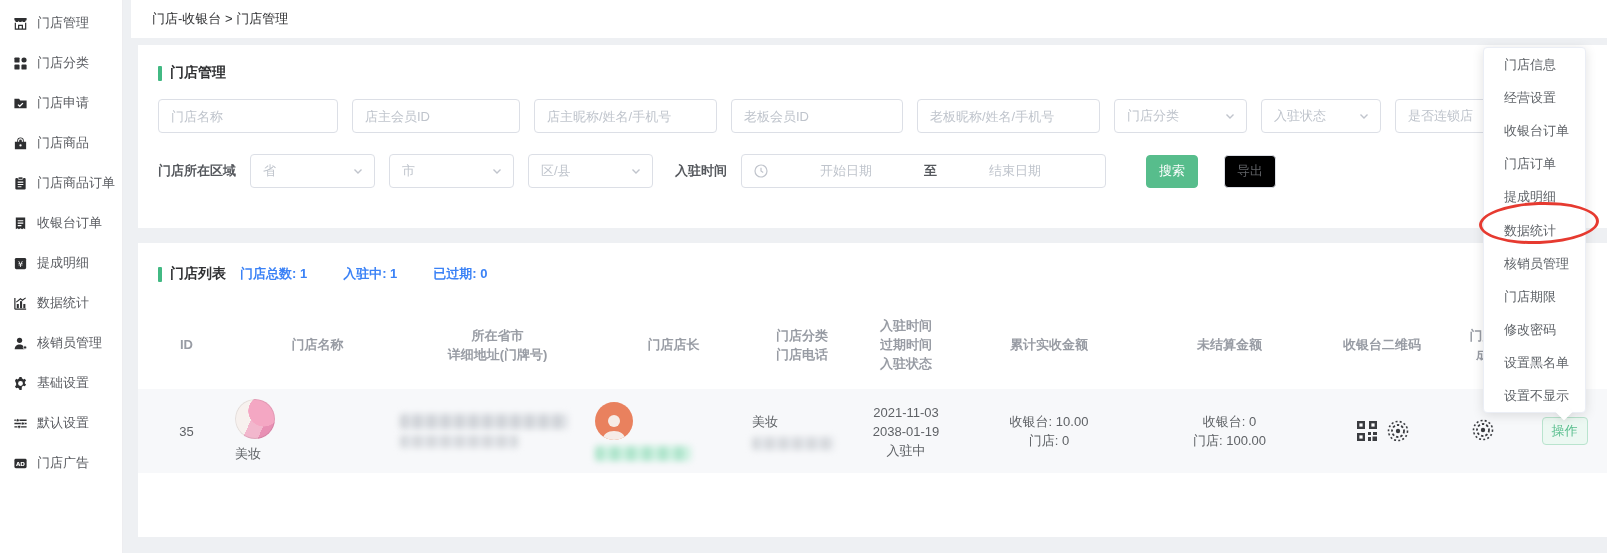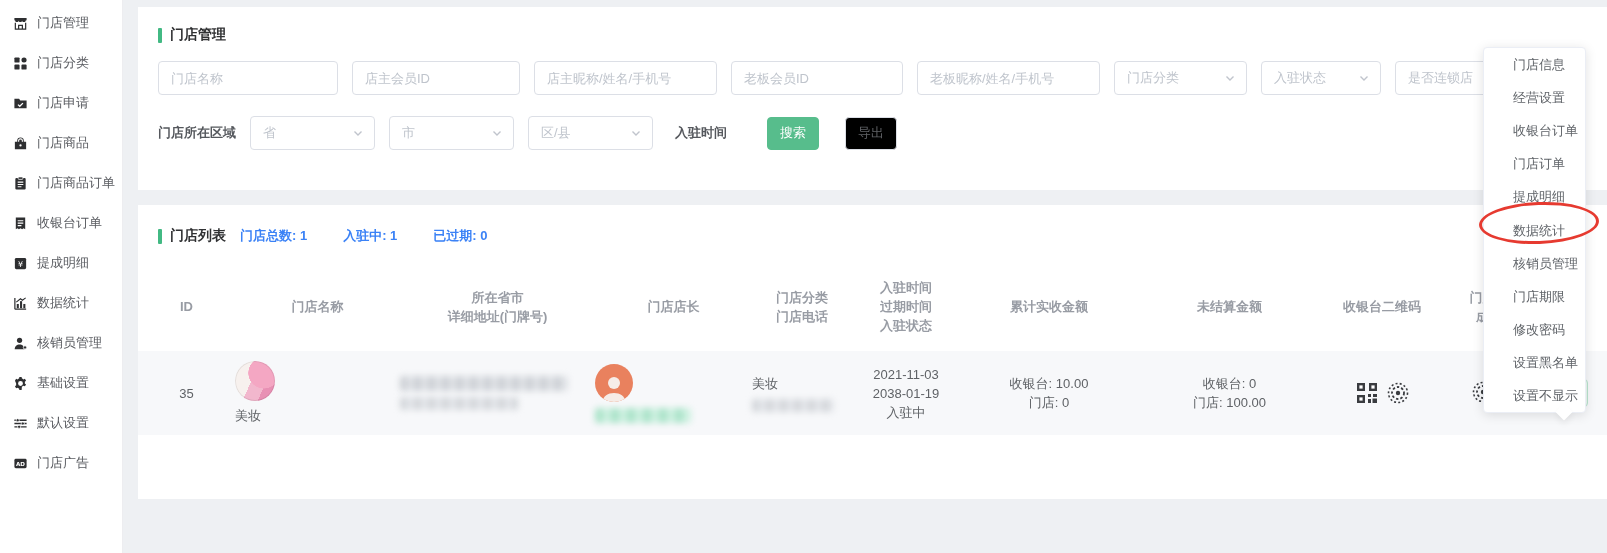--- a/index.html
+++ b/index.html
@@ -78,21 +78,21 @@
   .bl-phone { width:82px; height:13px;
     background:repeating-linear-gradient(90deg,#d3d6da 0 7px,#e4e6ea 7px 14px); }
 
   .qr-ico svg, .burst-ico svg { width:22px; height:22px; display:block; }
   .op-btn { width:46px; height:28px; background:#ecf8f2; border:1px solid #b9e4ce; border-radius:4px;
     color:#57bd8c; font-size:13px; cursor:pointer; }
 
   
   .ctx-menu { position:absolute; left:1483px; top:47px; width:103px; height:366px; background:#fff;
     border:1px solid #ebeef5; border-radius:4px; box-shadow:0 2px 12px rgba(0,0,0,.12); z-index:20; }
-  .ctx-item { height:33.2px; display:flex; align-items:center; padding-left:29px;
+  .ctx-item { height:33.2px; display:flex; align-items:center; padding-left:20px;
     font-size:13px; color:#5f6368; cursor:pointer; white-space:nowrap; }
   .ctx-caret { position:absolute; bottom:-6px; left:74px; width:12px; height:12px; background:#fff;
     transform:rotate(45deg); box-shadow:3px 3px 6px rgba(0,0,0,.06); }
 
   .red-ellipse { position:absolute; left:1479px; top:202px; width:120px; height:42px;
     border:3px solid #e63a30; border-radius:50%; transform:rotate(-2deg); z-index:30; pointer-events:none; }
 </style>
 </head>
 <body>
 
@@ -210,20 +210,21 @@
         <svg viewBox="0 0 16 16">
           <rect x="1.5" y="3" width="13" height="10" rx="1.5" fill="currentColor"></rect>
           <text x="8" y="10.8" font-size="6" fill="#fff" text-anchor="middle" font-weight="bold" font-family="DejaVu Sans">AD</text>
         </svg>
       </span>
     <span class="s-label">门店广告</span>
   </div>
 </div>
 
 <div class="main">
+  <div class="crumb">门店-收银台 &gt; 门店管理</div>
 
   <div class="panel p1">
     <div class="sec-head">
       <span class="green-bar"></span>
       <span class="sec-title">门店管理</span>
     </div>
     <div class="filters-row1">
       <input class="f-input w180" placeholder="门店名称" style="">
       <input class="f-input w168" placeholder="店主会员ID" style="">
       <input class="f-input w183" placeholder="店主昵称/姓名/手机号" style="">
@@ -262,20 +263,29 @@
             <path fill="none" stroke="currentColor" stroke-width="1.4" d="M2.5 4.5L6 8l3.5-3.5"></path>
           </svg>
       </div>
       <div class="f-select w125">
         <span class="ph">区/县</span>
         <svg class="chev" viewBox="0 0 12 12">
             <path fill="none" stroke="currentColor" stroke-width="1.4" d="M2.5 4.5L6 8l3.5-3.5"></path>
           </svg>
       </div>
       <span class="f-label" style="margin-left:8px">入驻时间</span>
+      <div class="date-range">
+        <svg class="clock" viewBox="0 0 14 14">
+            <circle cx="7" cy="7" r="6" fill="none" stroke="currentColor" stroke-width="1.2"></circle>
+            <path fill="none" stroke="currentColor" stroke-width="1.2" d="M7 3.8V7l2.2 1.4"></path>
+          </svg>
+        <span class="ph">开始日期</span>
+        <span class="to">至</span>
+        <span class="ph">结束日期</span>
+      </div>
       <button class="btn btn-search">搜索</button>
       <button class="btn btn-export">导出</button>
     </div>
   </div>
 
   <div class="panel p2">
     <div class="sec-head h2">
       <span class="green-bar"></span>
       <span class="sec-title">门店列表</span>
       <div class="stats">

